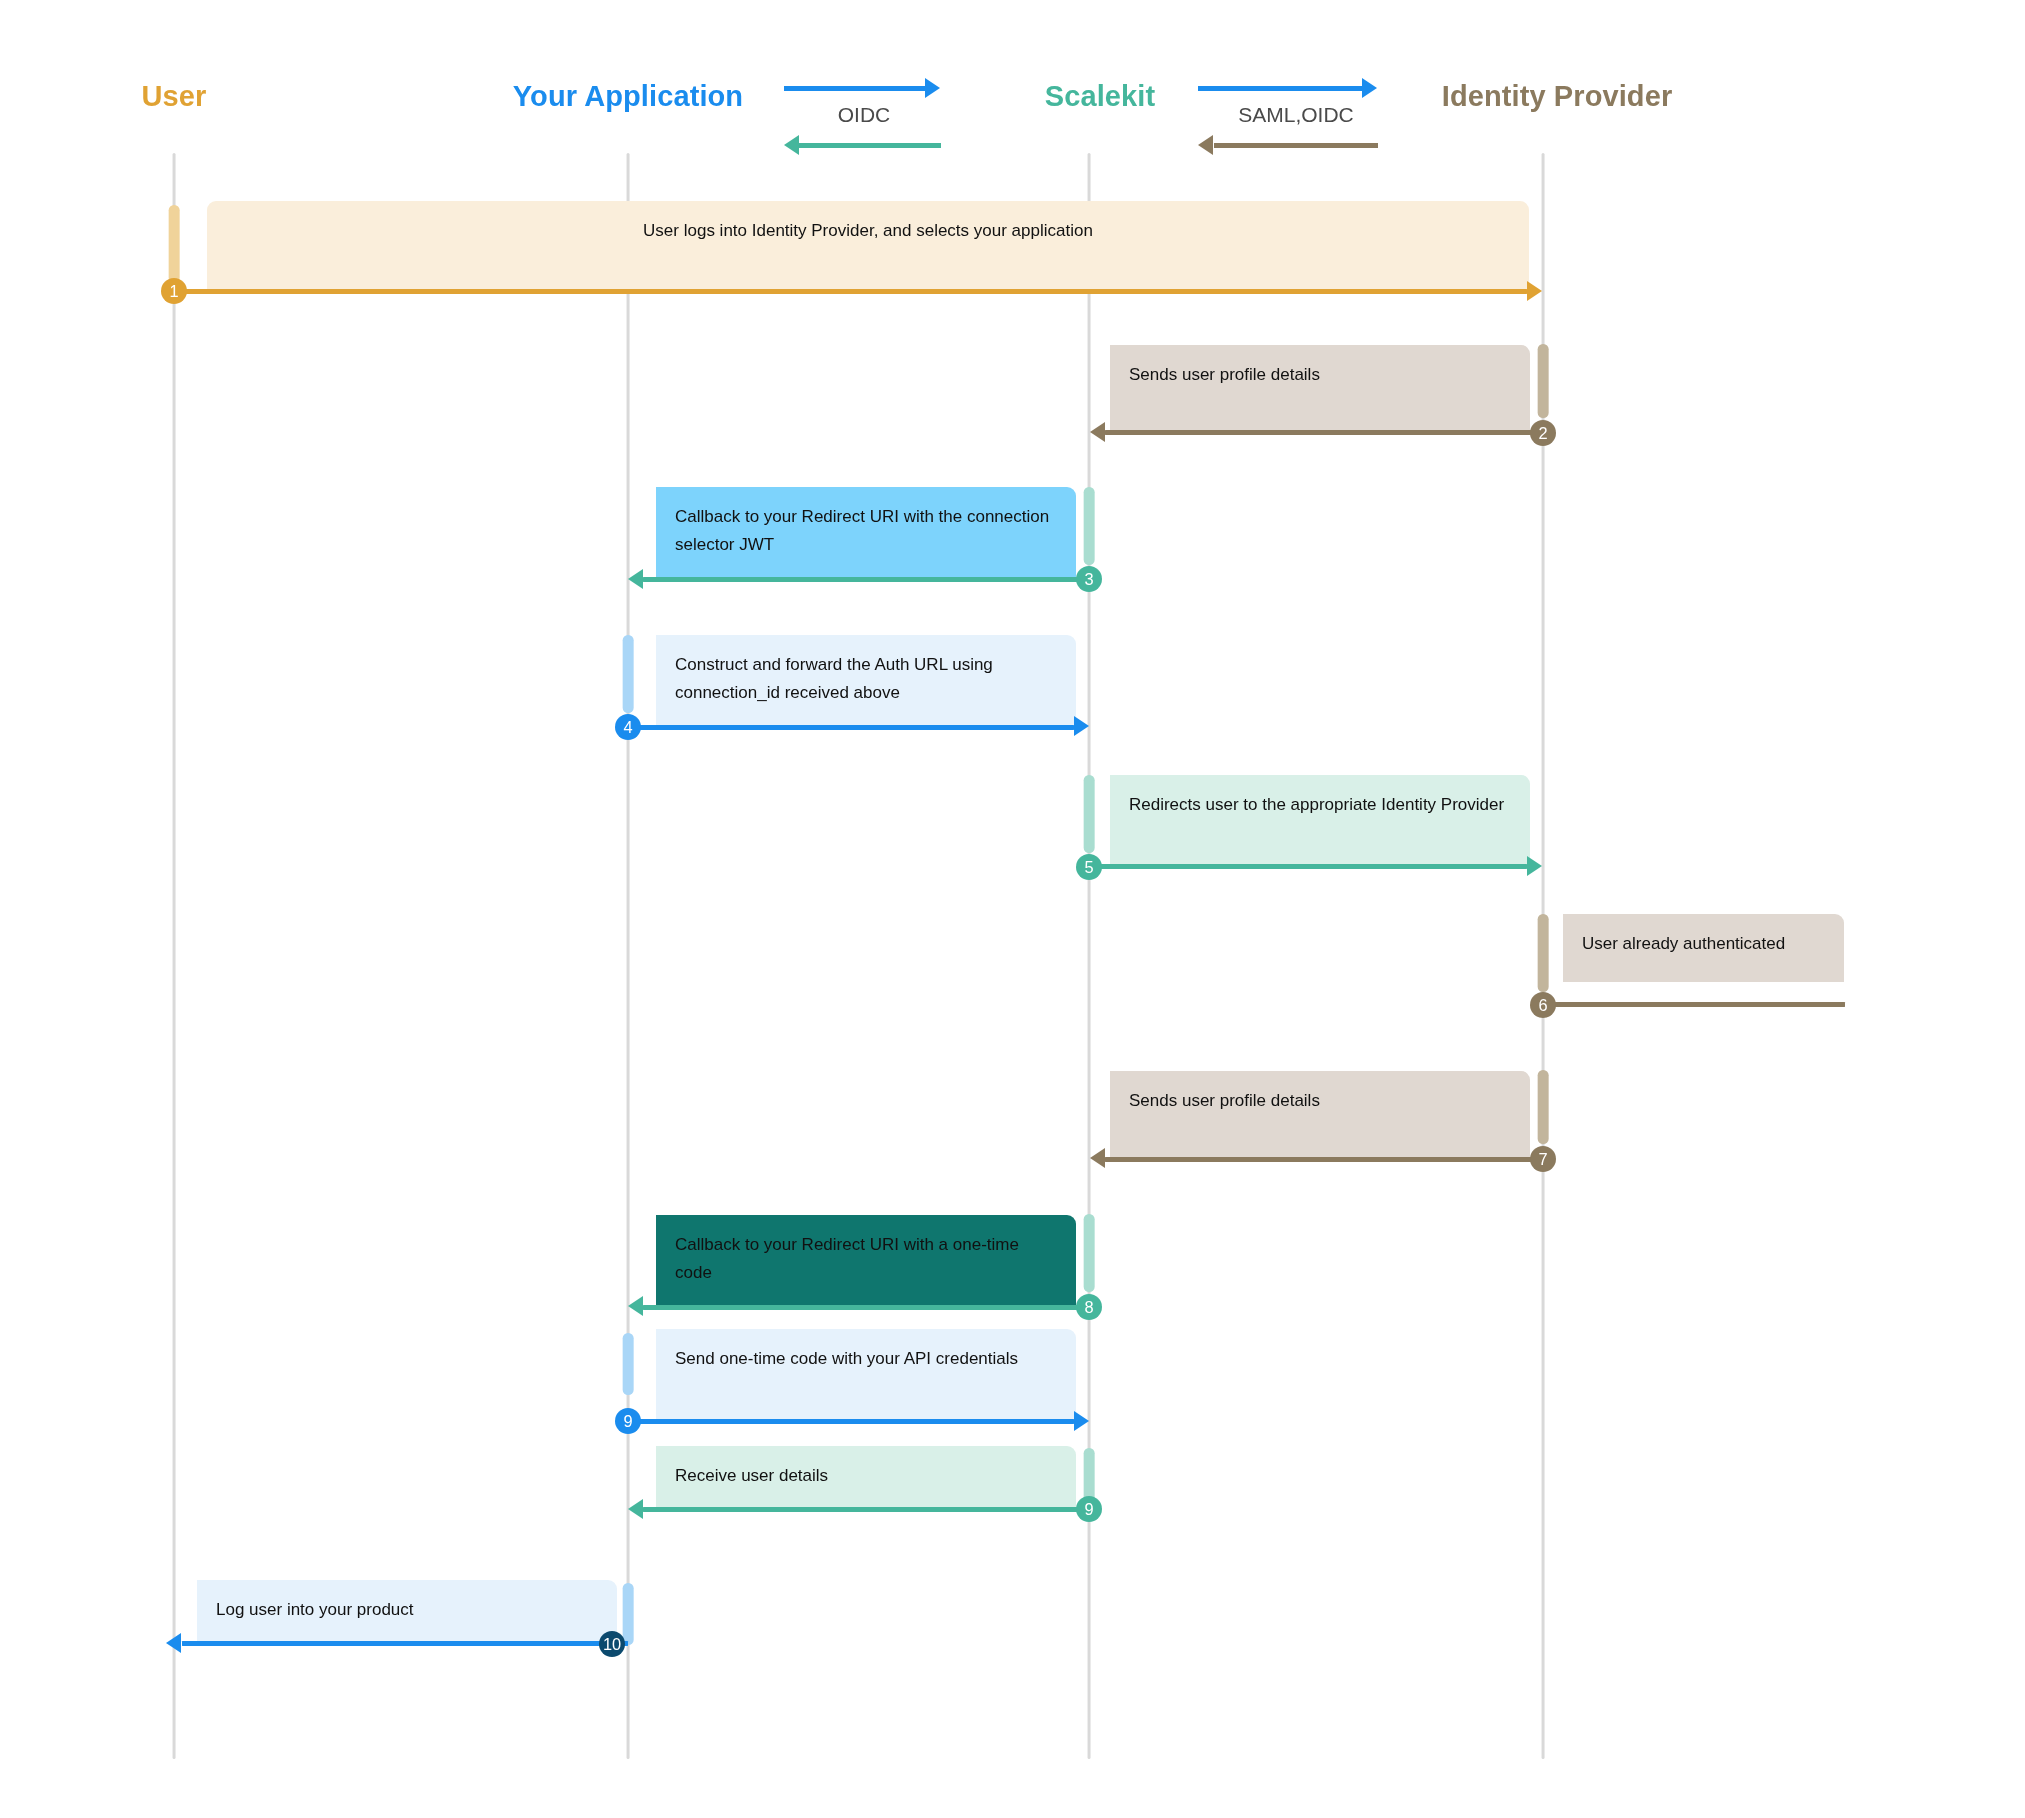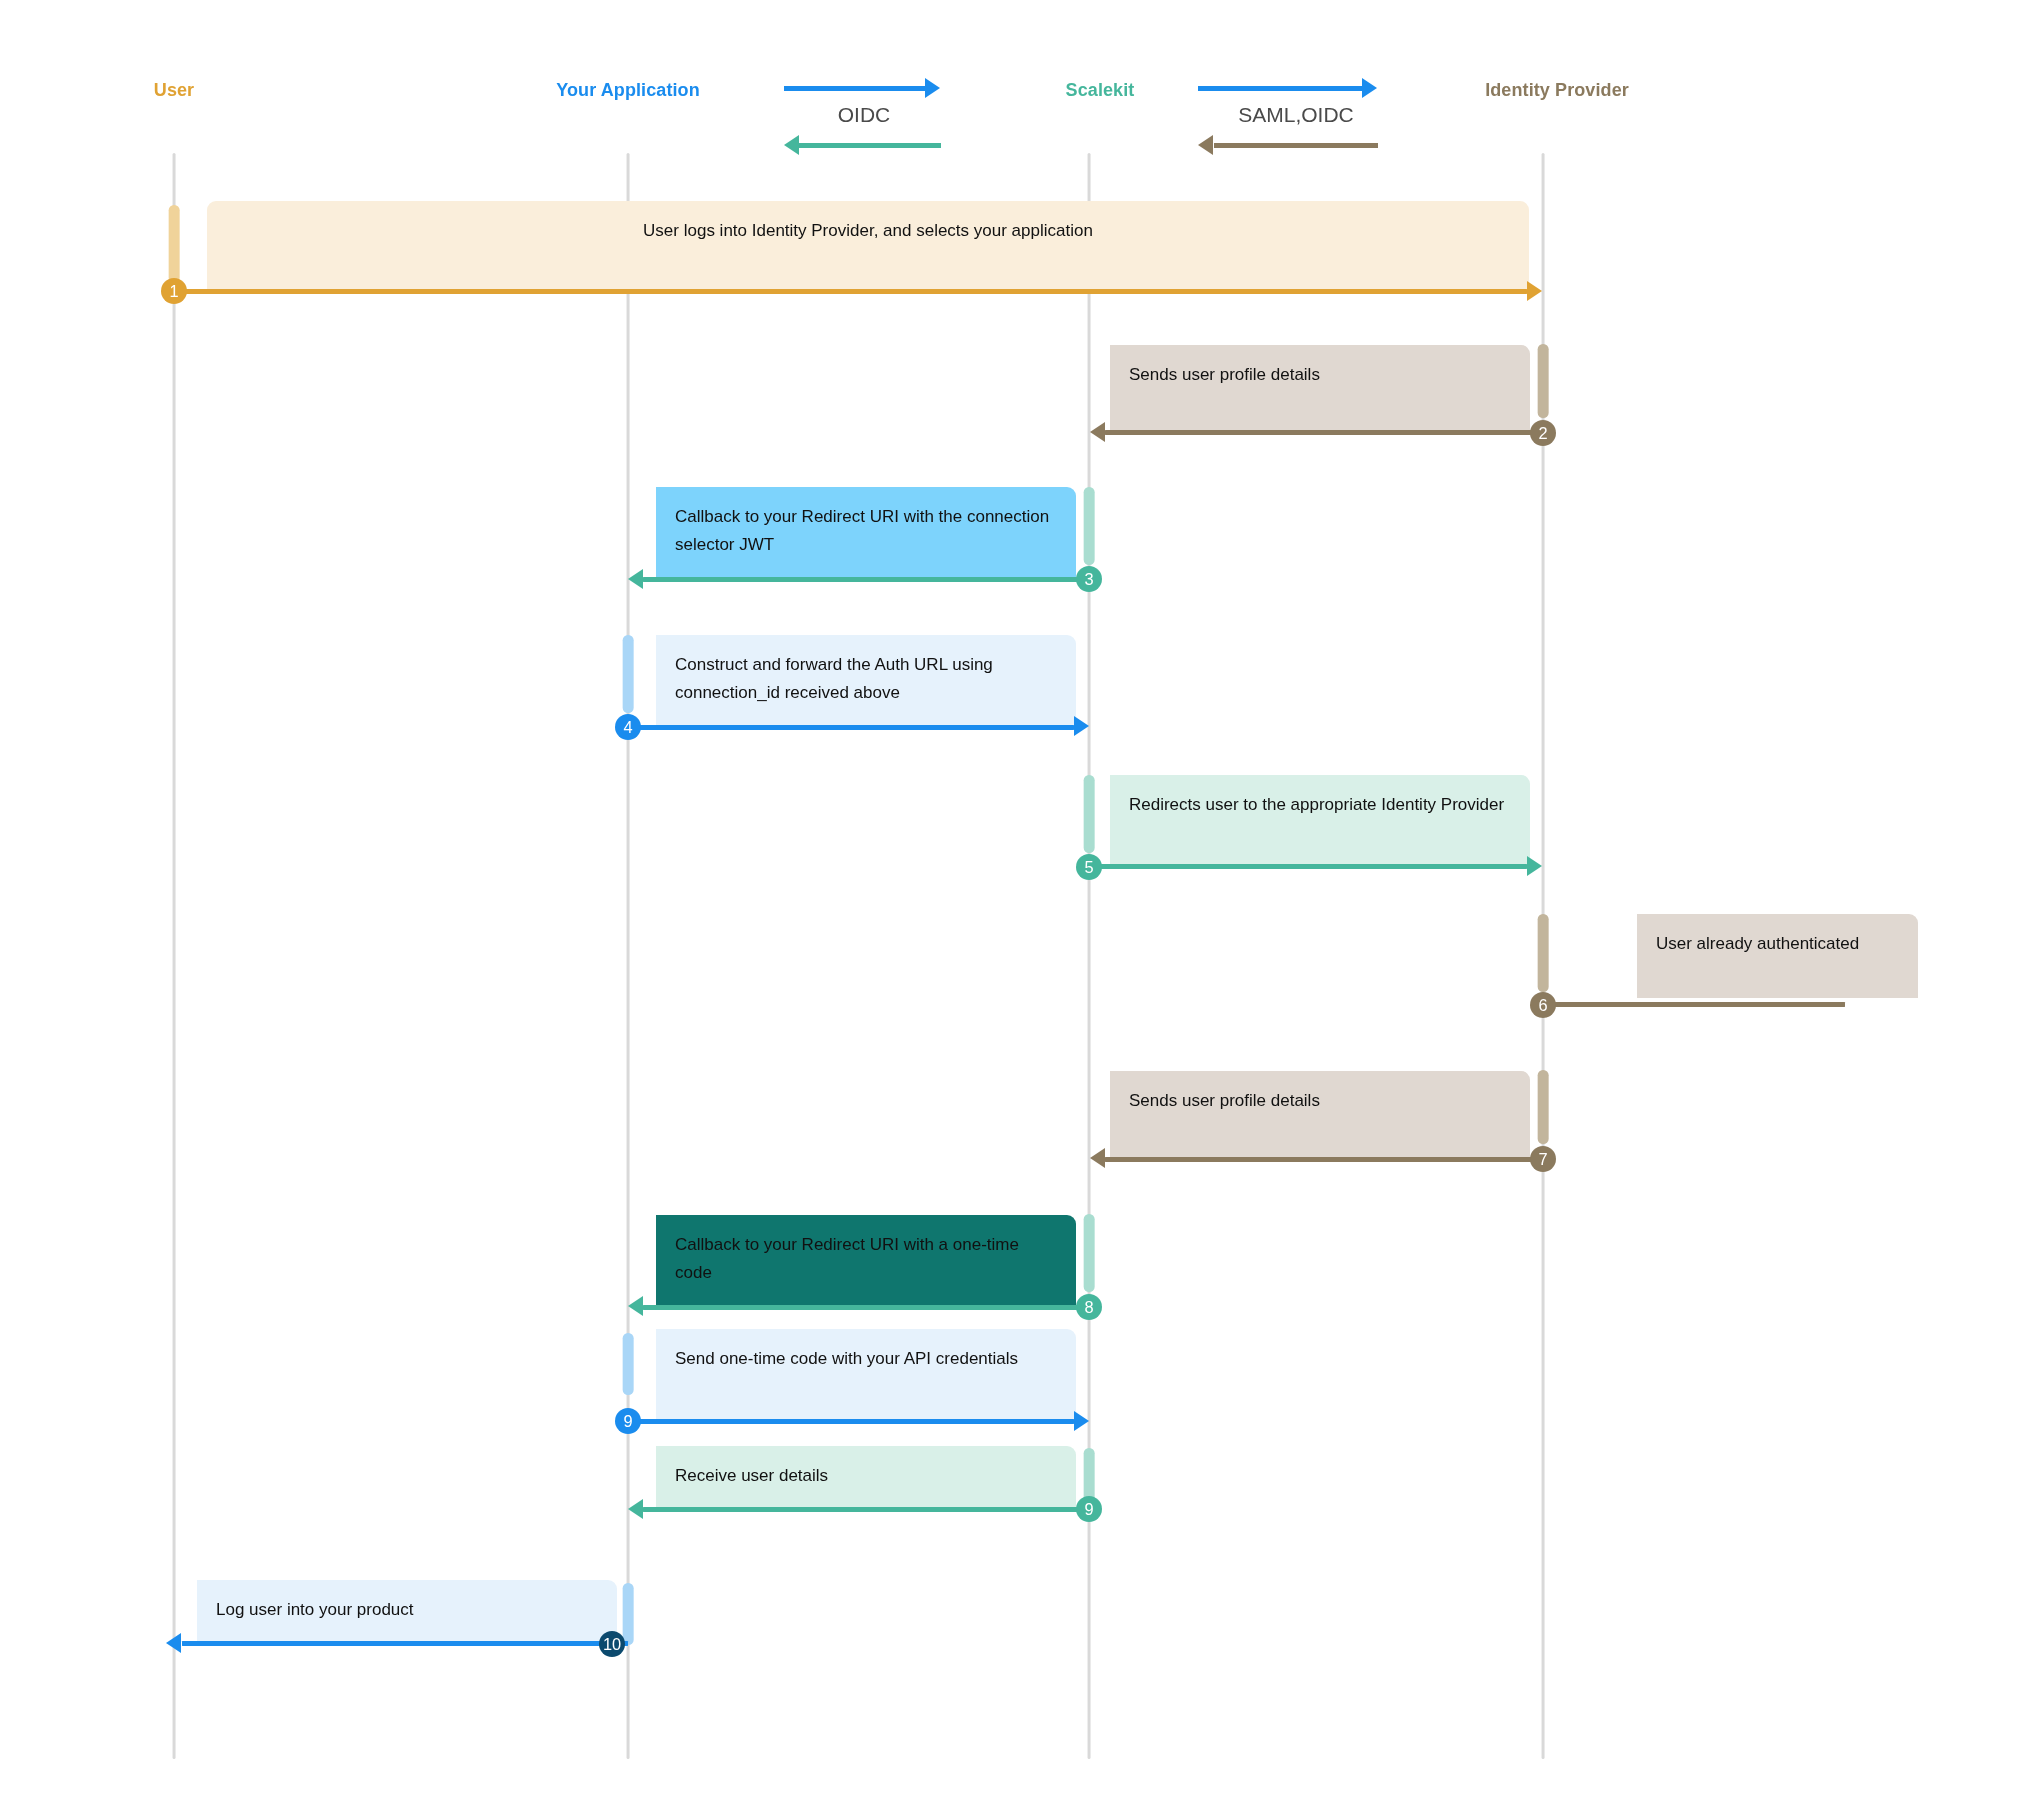--- a/index.html
+++ b/index.html
@@ -11,21 +11,21 @@
     width:2025px;
     height:1818px;
     background:#ffffff;
     overflow:hidden;
   }
 
   
   .actor-label{
     position:absolute;
     transform:translateX(-50%);
-    font-size:18px;
+    font-size:29px;
     font-weight:700;
     letter-spacing:0.1px;
     white-space:nowrap;
   }
 
   
   .lifeline{
     position:absolute;
     width:2.9px;
     background:#d9d9d9;
@@ -194,21 +194,21 @@
 
     <div class="msg-line" style="left:1089px; top:864px; width:438px; background:#45b69c;"></div>
     <div class="arrowhead right" style="left:1527px; top:856px; border-left-color:#45b69c;"></div>
 
     <div class="badge" style="left:1089px; top:867px; background:#45b69c;">5</div>
   </div>
 
   <div>
     <div class="activation" style="left:1543px; top:914px; height:78px; background:#c2b59c;"></div>
 
-    <div class="note square-left" style="left:1637px; top:914px; width:281px; height:84px; background:#e0d8d1; text-align:left;">
+    <div class="note square-left" style="left:1563px; top:914px; width:281px; height:68px; background:#e0d8d1; text-align:left;">
       <span class="note-text">User already authenticated</span>
     </div>
 
     <div class="msg-line" style="left:1543px; top:1002px; width:302px; background:#8b7a5e;"></div>
 
     <div class="badge" style="left:1543px; top:1005px; background:#8b7a5e;">6</div>
   </div>
 
   <div>
     <div class="activation" style="left:1543px; top:1070px; height:74px; background:#c2b59c;"></div>

